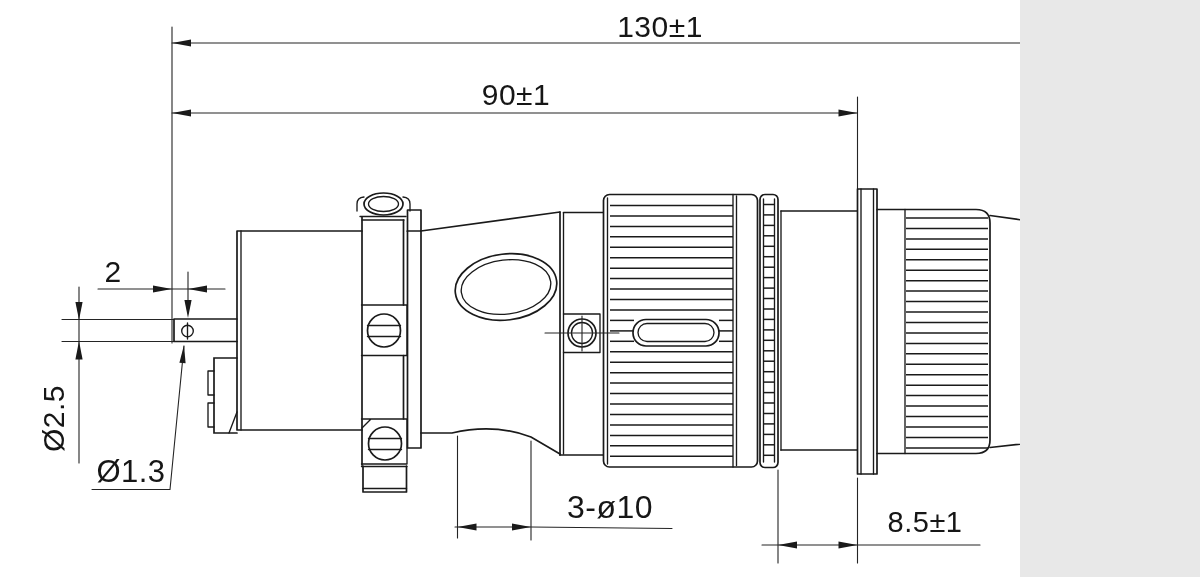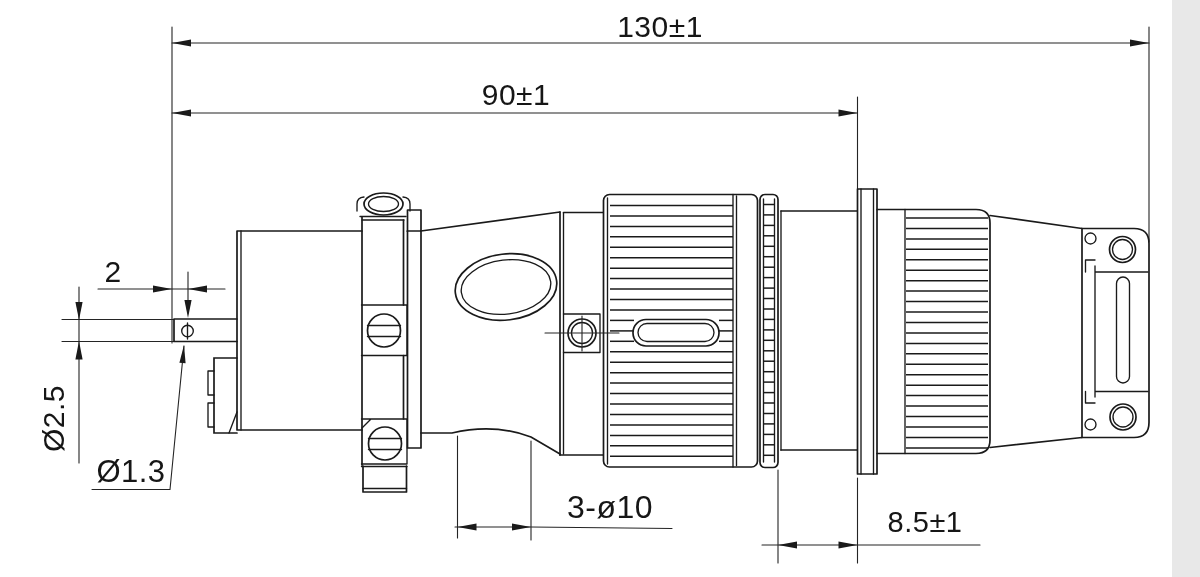--- a/index.html
+++ b/index.html
@@ -1,16 +1,16 @@
 <!DOCTYPE html>
 <html><head>
 <meta charset="utf-8">
 <style>
   html,body{margin:0;padding:0;background:#e8e8e8;}
-  .canvas{position:relative;width:1172px;height:577px;background:#ffffff;overflow:hidden;}
+  .canvas{position:relative;width:1020px;height:577px;background:#ffffff;overflow:hidden;}
   svg{display:block;}
   .ol{stroke:#1a1a1a;stroke-width:1.7;fill:none;stroke-linecap:round;}
   .il{stroke:#1a1a1a;stroke-width:1.35;fill:none;stroke-linecap:round;}
   .dl{stroke:#242424;stroke-width:1.1;fill:none;stroke-linecap:round;}
   .arr{fill:#1a1a1a;stroke:none;}
   .ribs line{stroke:#1a1a1a;stroke-width:1.5;}
   .dim-text{font-family:"Liberation Sans","DejaVu Sans",sans-serif;fill:#161616;letter-spacing:0.5px;}
 </style>
 </head>
 <body>

